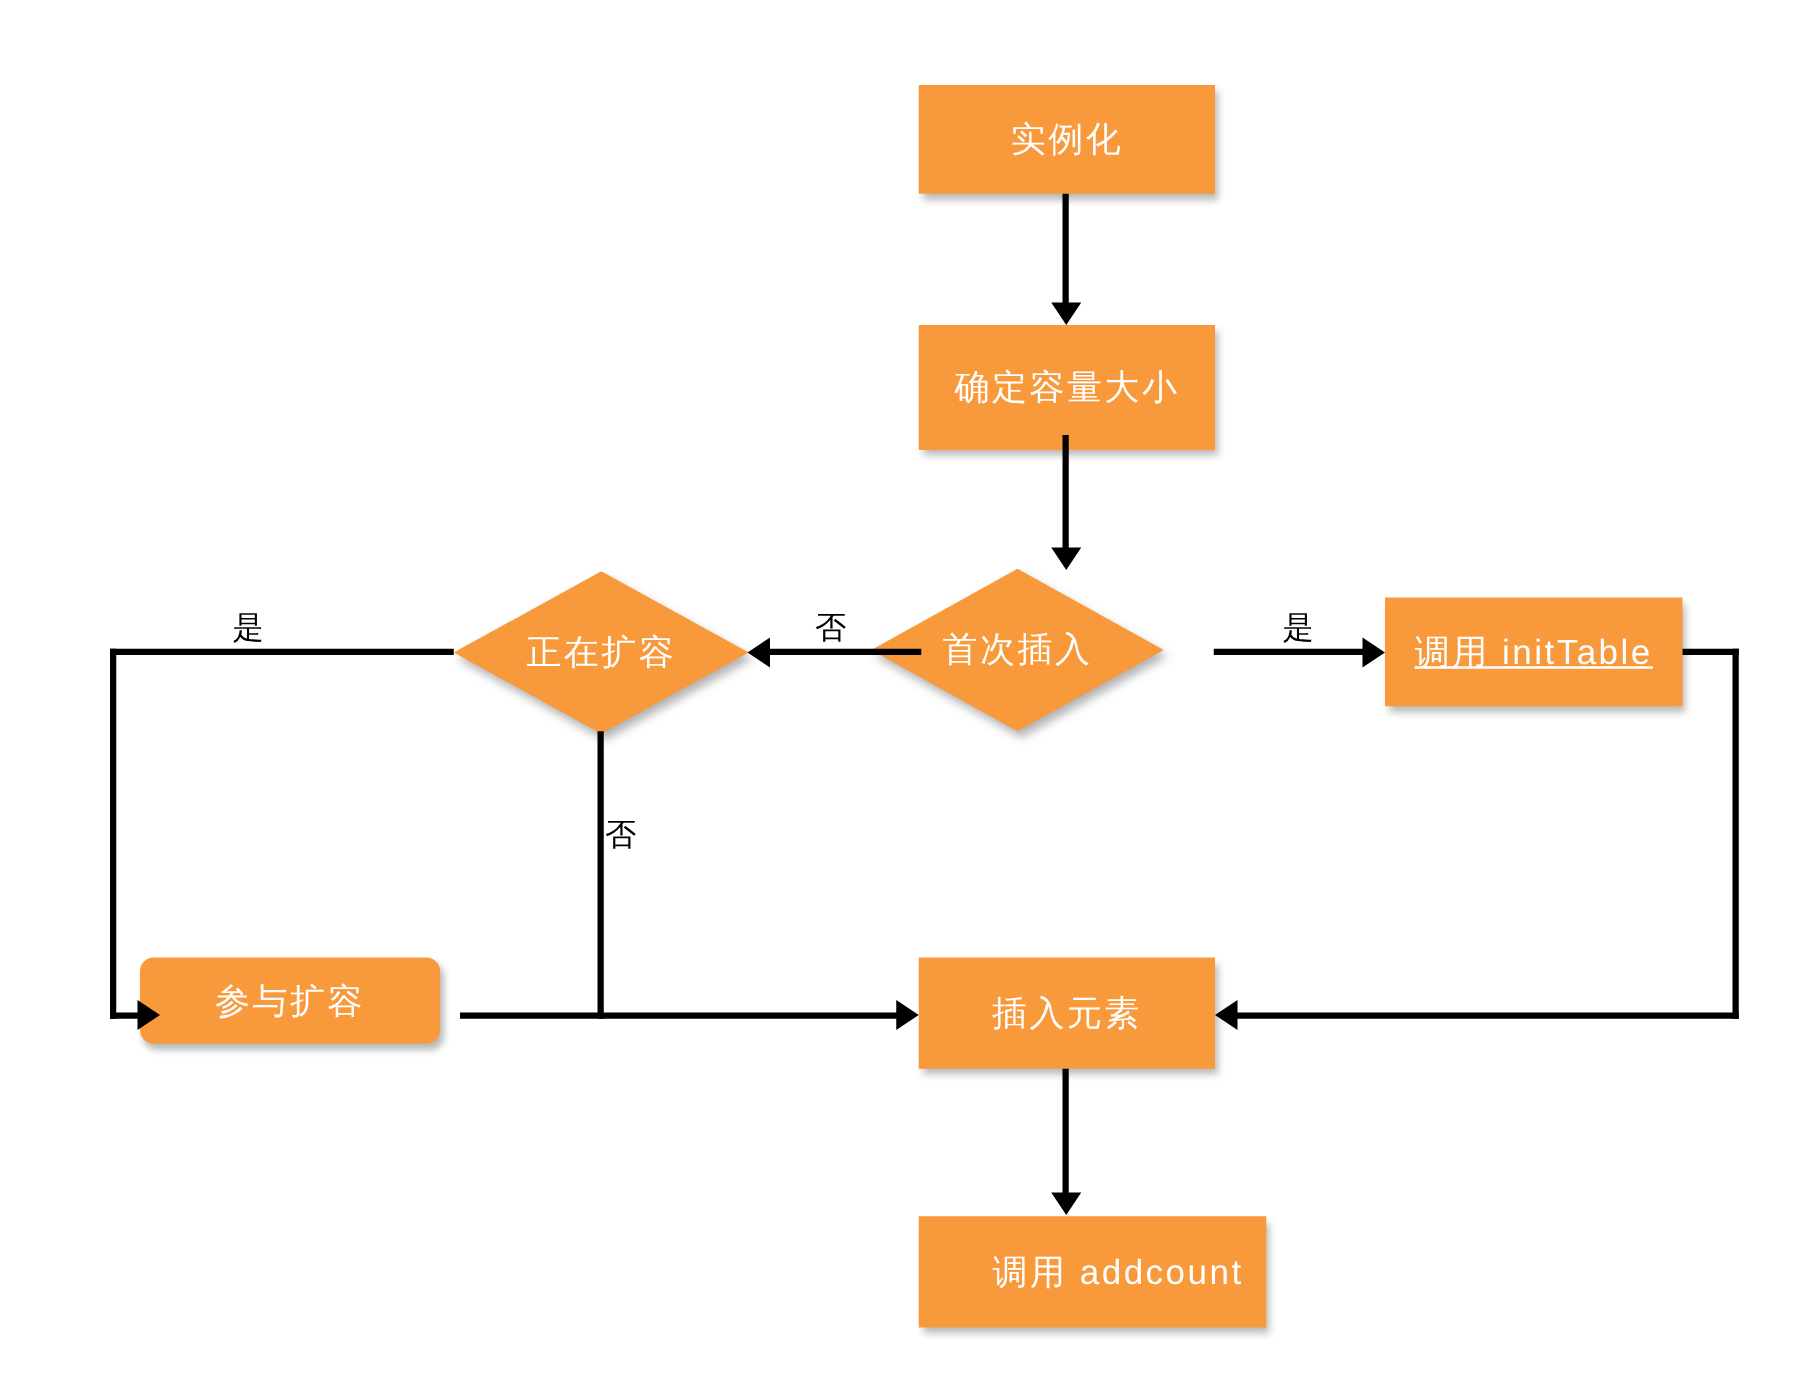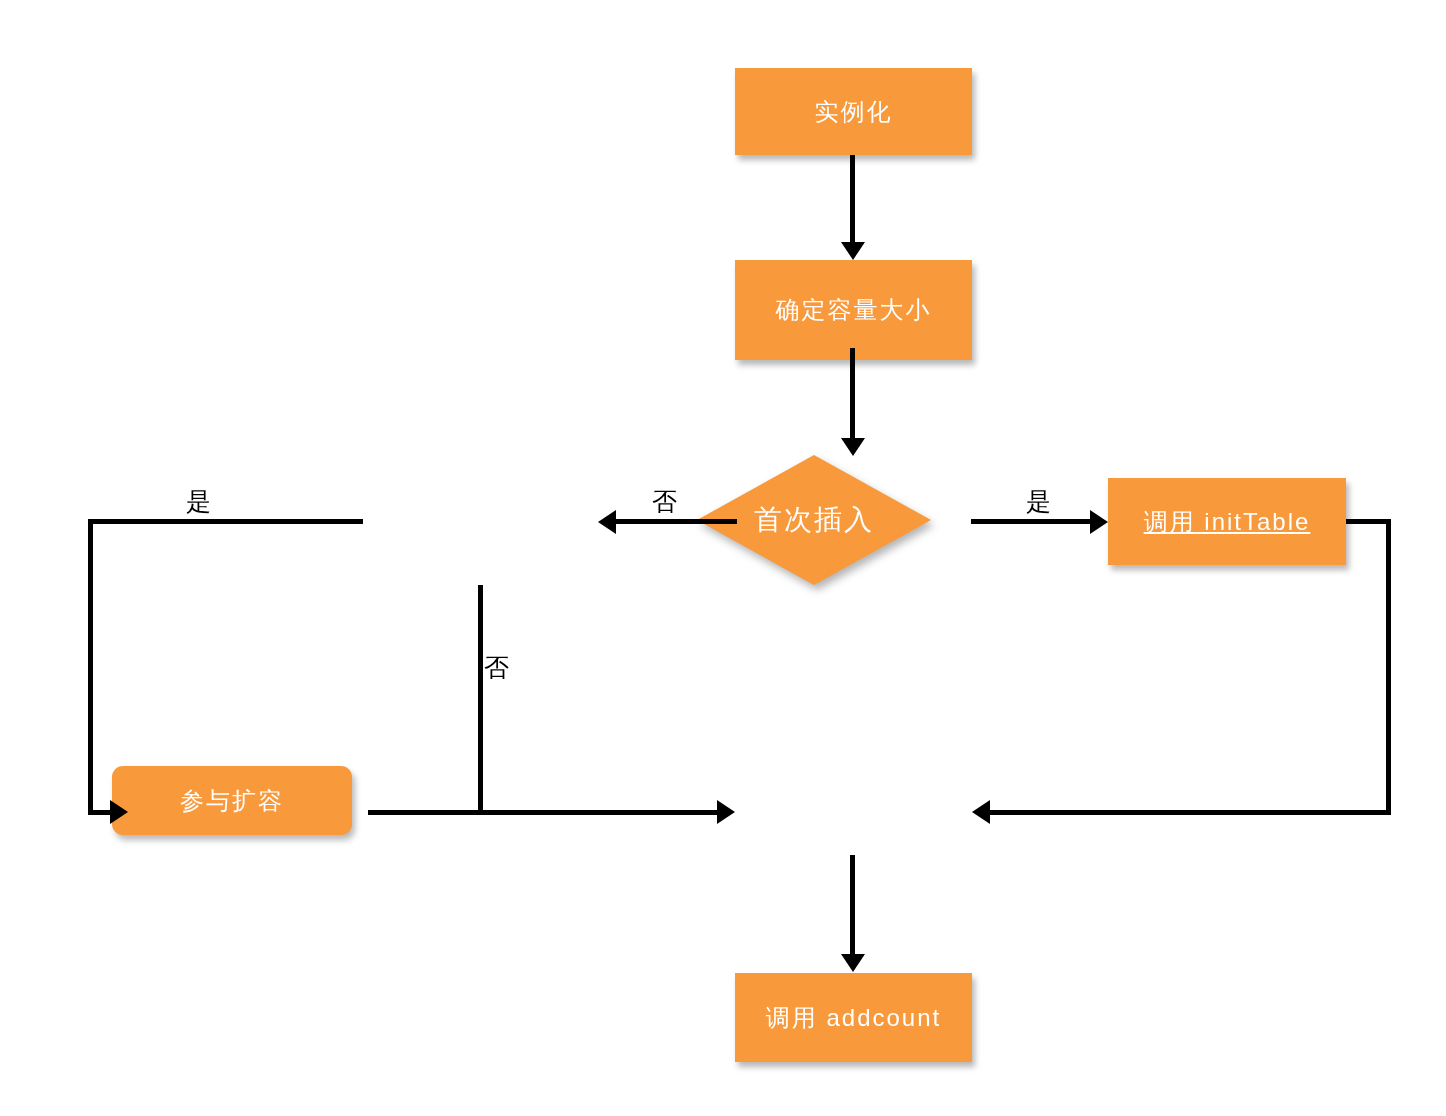--- a/index.html
+++ b/index.html
@@ -16,21 +16,21 @@
     overflow: hidden;
   }
   
   .node {
     position: absolute;
     background: var(--node-fill, #F8993C);
     color: var(--node-text, #ffffff);
     display: flex;
     align-items: center;
     justify-content: center;
-    font-size: 24px;
+    font-size: 28px;
     font-weight: 300;
     letter-spacing: 2px;
     box-shadow: 3px 5px 6px rgba(0,0,0,0.28);
     text-align: center;
     white-space: nowrap;
   }
   
   .diamond-wrap {
     position: absolute;
     filter: drop-shadow(3px 5px 4px rgba(0,0,0,0.3));
@@ -84,21 +84,21 @@
     color: var(--label-text, #000000);
     white-space: nowrap;
   }
 
   
   #node-instantiate        { left: 735px; top: 68px;  width: 237px; height: 87px; }
   #node-determine-capacity { left: 735px; top: 260px; width: 237px; height: 100px; }
   #node-call-inittable     { left: 1108px; top: 478px; width: 238px; height: 87px; text-decoration: underline; }
   #node-participate-expansion { left: 112px; top: 766px; width: 240px; height: 69px; border-radius: 11px; }
   #node-insert-element     { left: 735px; top: 766px; width: 237px; height: 89px; }
-  #node-call-addcount      { left: 735px; top: 973px; width: 237px; height: 89px; }
+  #node-call-addcount      { left: 735px; top: 973px; width: 237px; height: 89px; padding-left: 41px; }
   #node-first-insert       { left: 697px; top: 455px; width: 234px; height: 130px; }
   #node-is-expanding       { left: 363px; top: 457px; width: 236px; height: 130px; }
 
   #line-c1   { left: 850px; top: 155px; height: 90px; }
   #ah-c1     { left: 841px; top: 242px; }
   #line-c2   { left: 850px; top: 348px; height: 93px; }
   #ah-c2     { left: 841px; top: 438px; }
   #line-c3   { left: 615px; top: 519px; width: 122px; }
   #ah-c3     { left: 598px; top: 510px; }
   #line-c4   { left: 971px; top: 519px; width: 121px; }
@@ -132,27 +132,35 @@
   </div>
   <div class="node" id="node-determine-capacity">
     <span>确定容量大小</span>
   </div>
   <div class="node" id="node-call-inittable">
     <span>调用 initTable</span>
   </div>
   <div class="node" id="node-participate-expansion">
     <span>参与扩容</span>
   </div>
+  <div class="node" id="node-insert-element">
+    <span>插入元素</span>
+  </div>
   <div class="node" id="node-call-addcount">
     <span>调用 addcount</span>
   </div>
 
   <div class="diamond-wrap" id="node-first-insert">
     <div class="diamond">
       <span>首次插入</span>
+    </div>
+  </div>
+  <div class="diamond-wrap" id="node-is-expanding">
+    <div class="diamond">
+      <span>正在扩容</span>
     </div>
   </div>
 
   <div class="vline" id="line-c1"></div>
   <div class="ah ah-down" id="ah-c1"></div>
 
   <div class="vline" id="line-c2"></div>
   <div class="ah ah-down" id="ah-c2"></div>
 
   <div class="hline" id="line-c3"></div>

